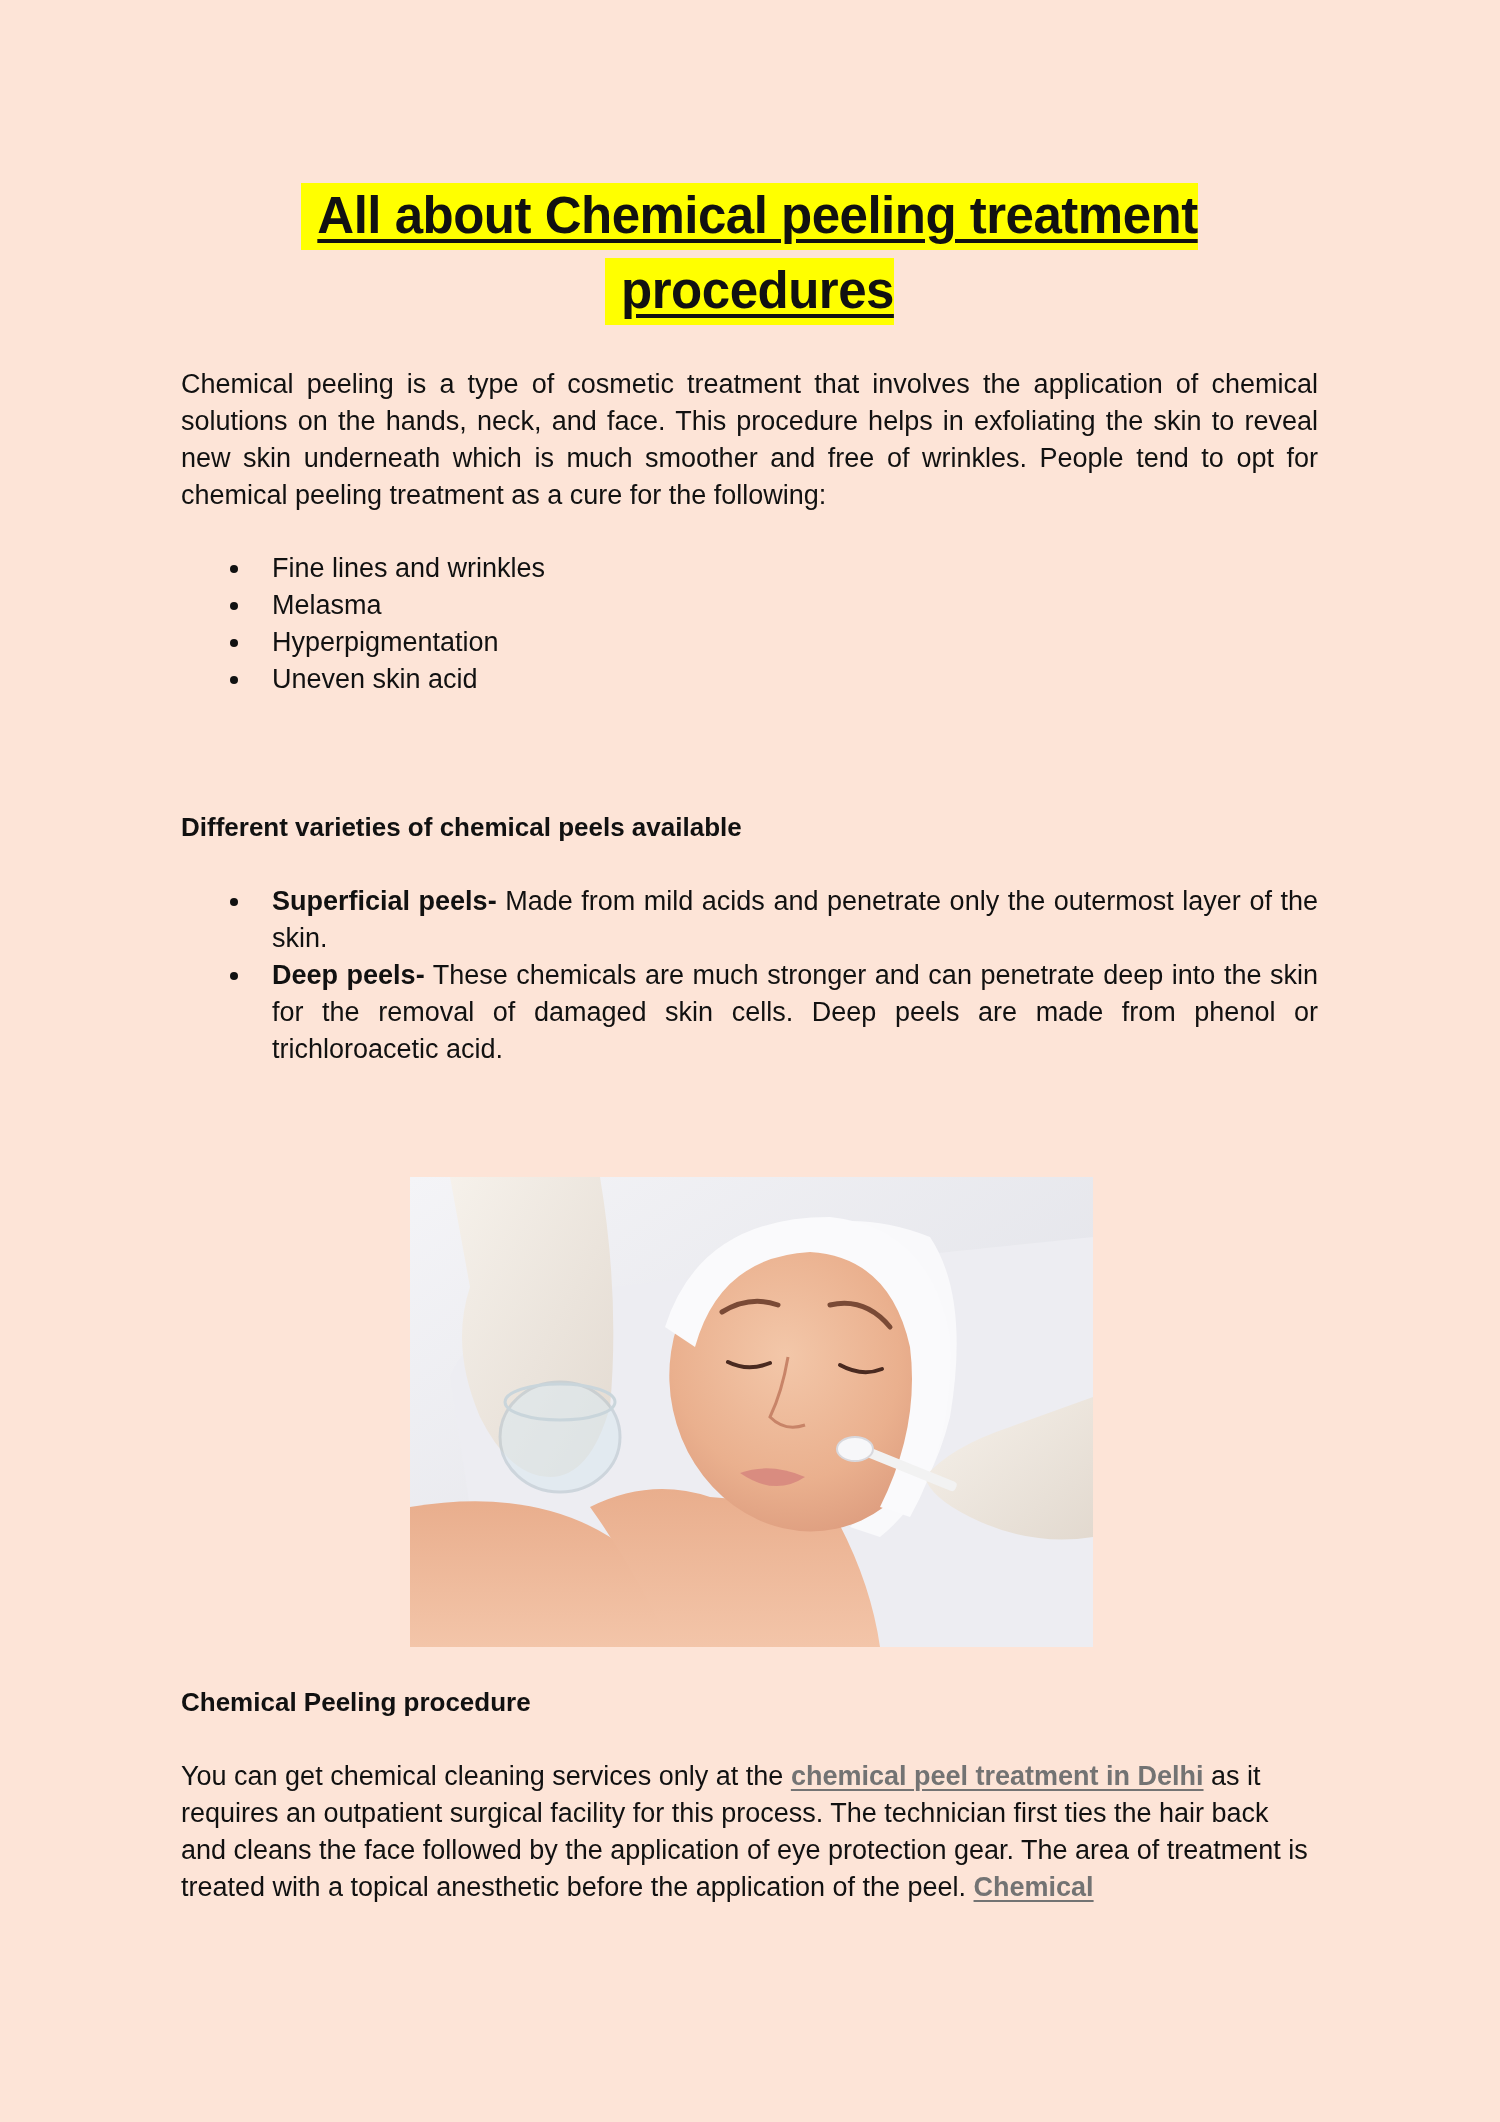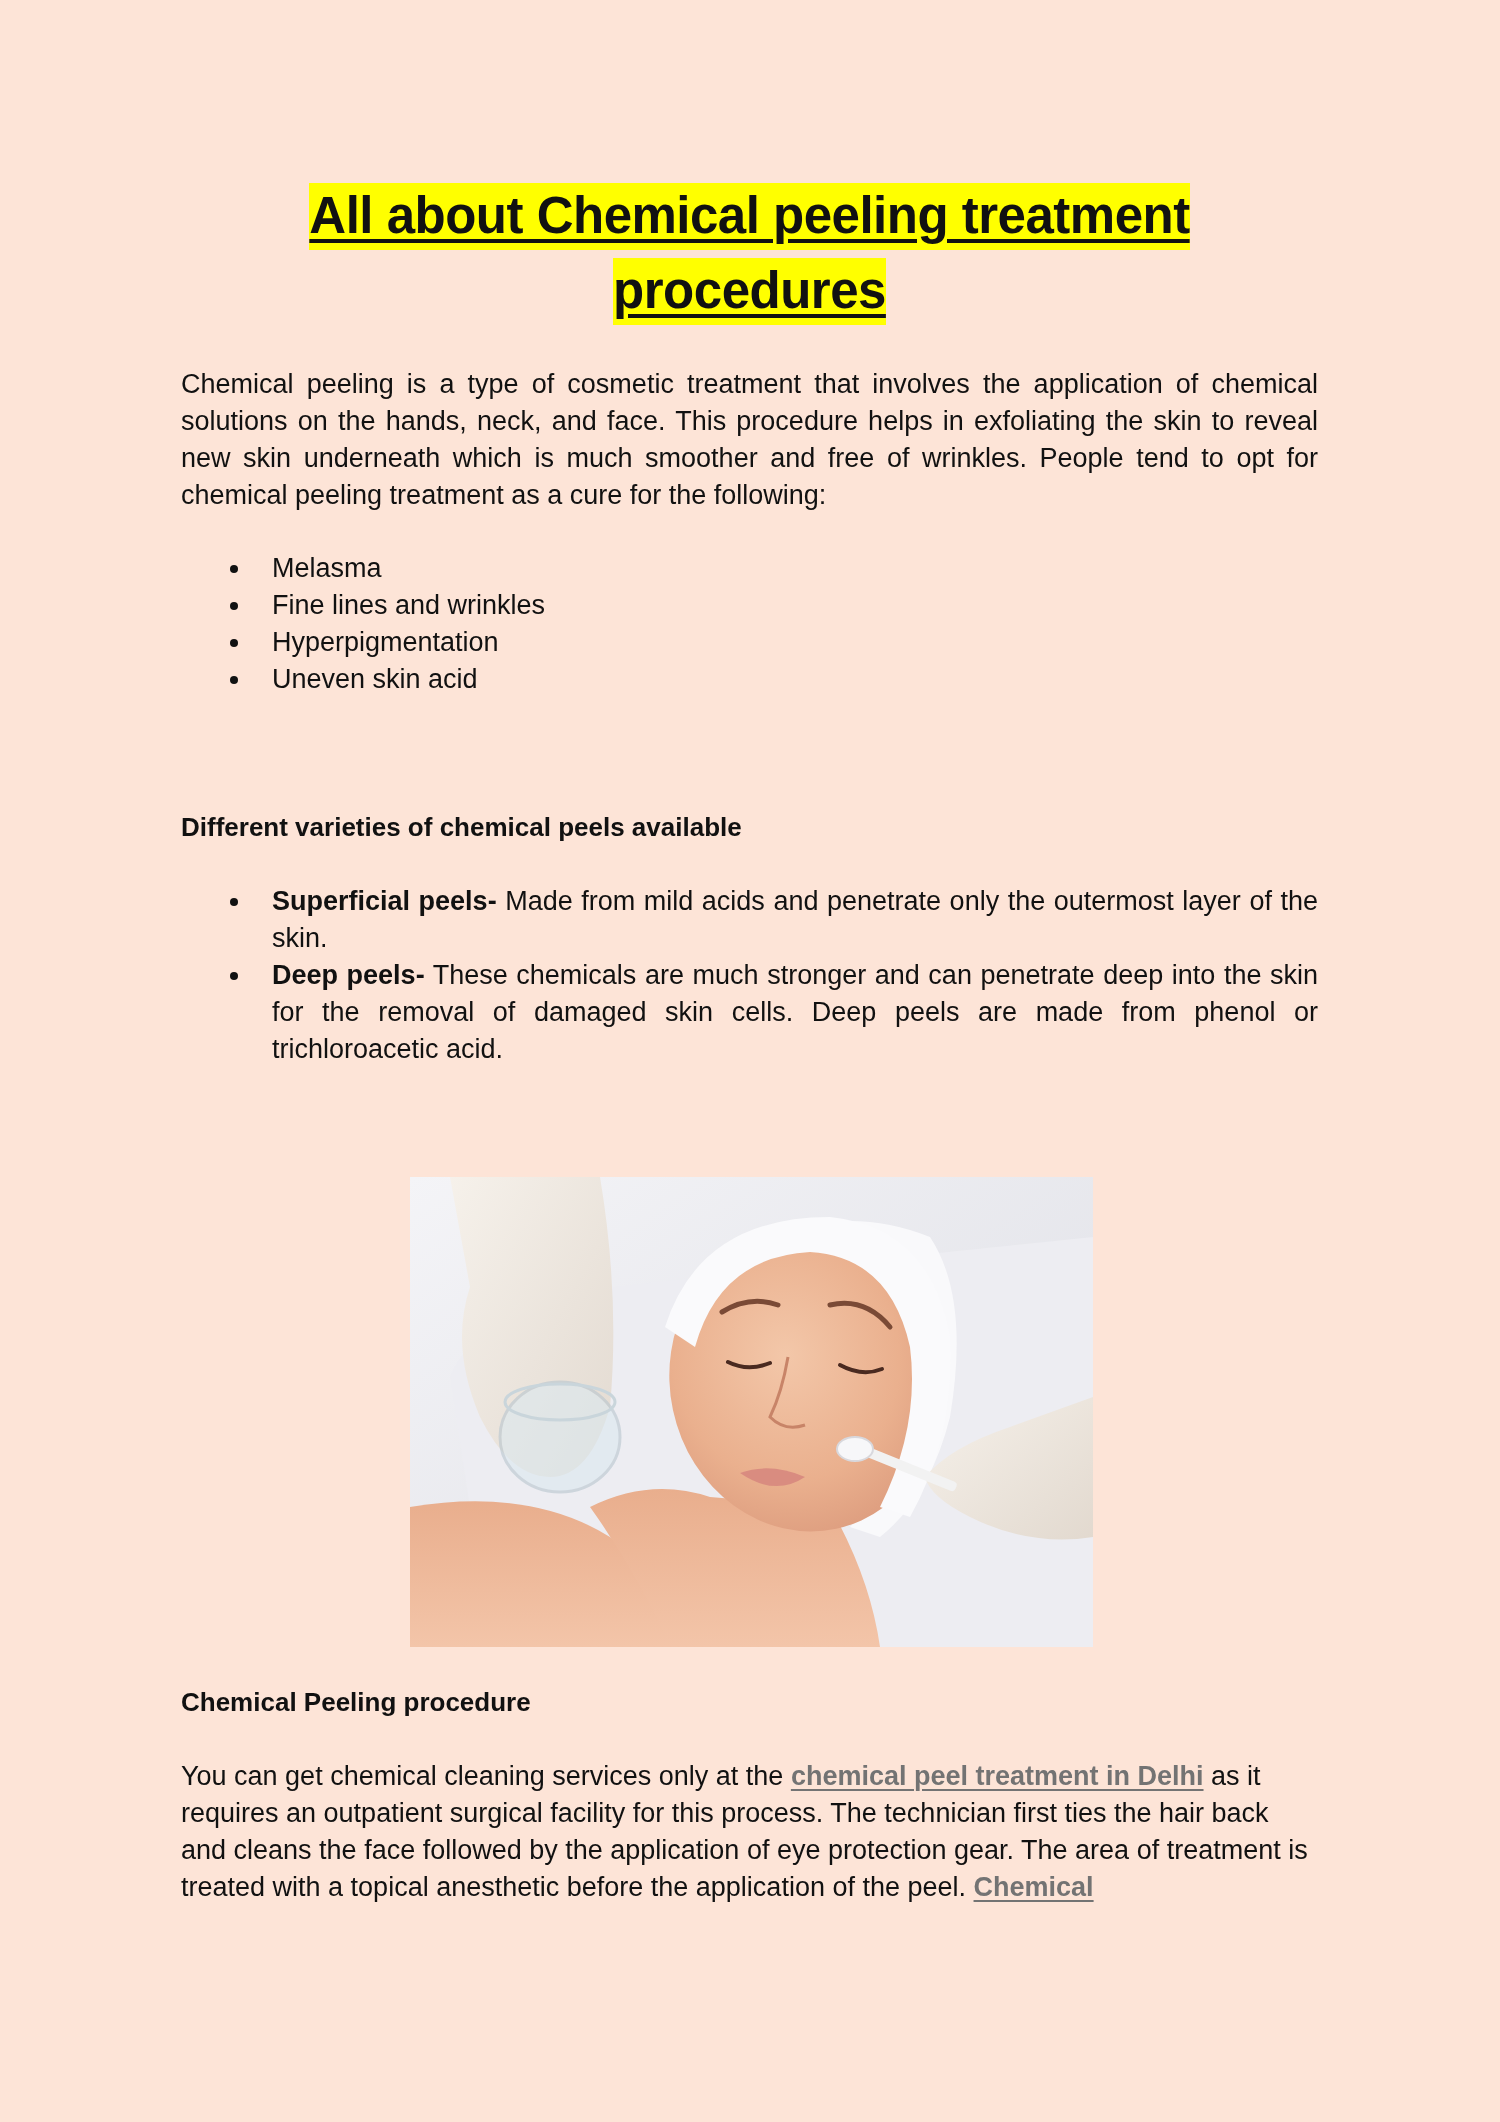--- a/index.html
+++ b/index.html
@@ -31,21 +31,21 @@
     font-size: 51px;
     line-height: 75px;
     margin: 0;
     letter-spacing: -0.5px;
   }
   .title .hl {
     background: #FFFF00;
     text-decoration: underline;
     text-decoration-thickness: 4px;
     text-underline-offset: 6px;
-    padding: 4px 0 6px 0;
+    padding: 4px 0 6px 16px;
     box-decoration-break: clone;
     -webkit-box-decoration-break: clone;
   }
   .para {
     position: absolute;
     left: 0;
     width: 1137px;
     font-size: 27px;
     line-height: 37px;
     margin: 0;
@@ -134,22 +134,22 @@
 <div class="page">
 
   <h1 class="title">
     <span class="hl">All about Chemical peeling treatment</span><br>
     <span class="hl">procedures</span>
   </h1>
 
   <p class="para justify p1">Chemical peeling is a type of cosmetic treatment that involves the application of chemical solutions on the hands, neck, and face. This procedure helps in exfoliating the skin to reveal new skin underneath which is much smoother and free of wrinkles. People tend to opt for chemical peeling treatment as a cure for the following:</p>
 
   <ul class="list1">
+    <li><span class="bullet"></span><span>Fine lines and wrinkles</span></li>
     <li><span class="bullet"></span><span>Melasma</span></li>
-    <li><span class="bullet"></span><span>Fine lines and wrinkles</span></li>
     <li><span class="bullet"></span><span>Hyperpigmentation</span></li>
     <li><span class="bullet"></span><span>Uneven skin acid</span></li>
   </ul>
 
   <h2 class="h2">Different varieties of chemical peels available</h2>
 
   <ul class="list2">
     <li>
       <span class="bullet"></span>
       <span class="txt"><b>Superficial peels-</b><span> Made from mild acids and penetrate only the outermost layer of the skin.</span></span>

